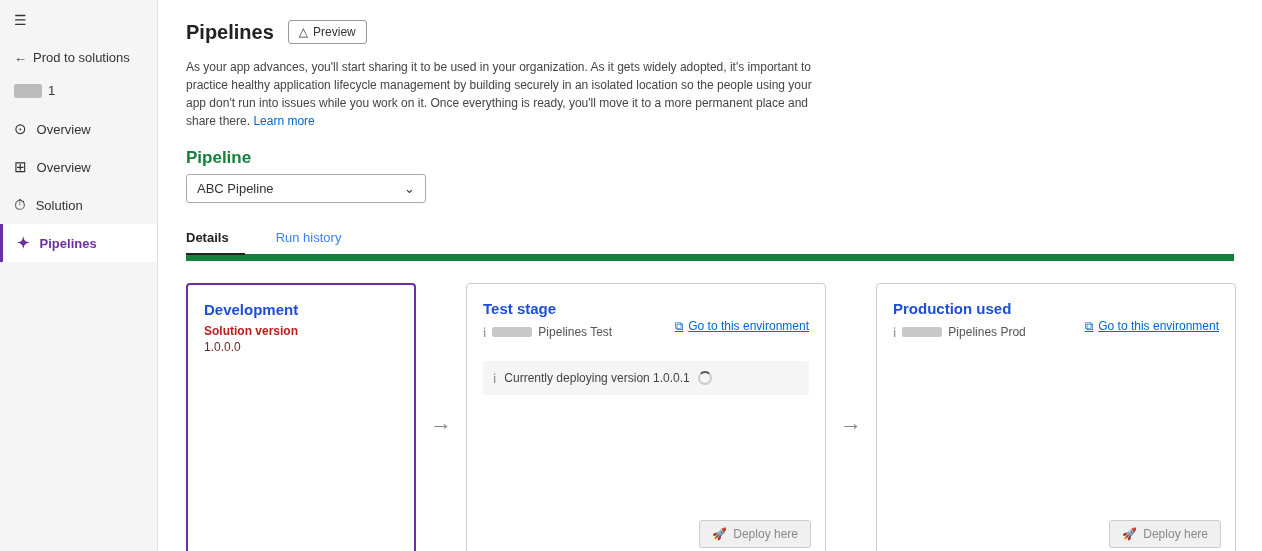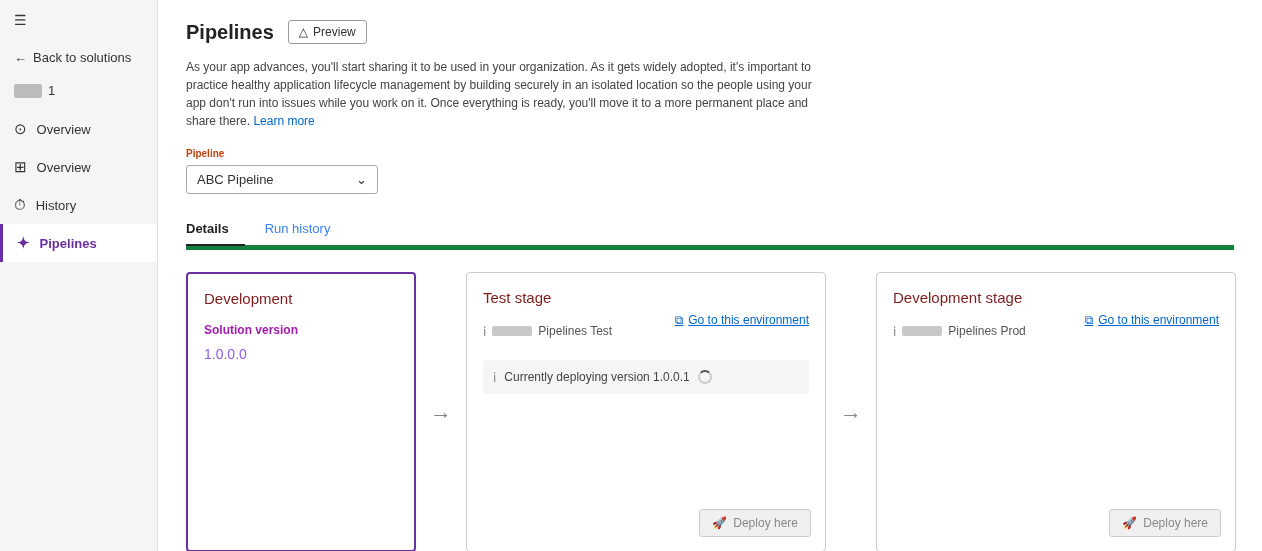--- a/index.html
+++ b/index.html
@@ -111,44 +111,44 @@
       max-width: 640px;
       margin-bottom: 18px;
     }
     .description a {
       color: #0066cc;
       text-decoration: none;
     }
 
     
     .pipeline-label {
-      font-size: 10px;
+      font-size: 17px;
       font-weight: 600;
       margin-bottom: 6px;
-      color: #c2410c;
+      color: #15803d;
     }
     .pipeline-select {
       display: flex;
       align-items: center;
       justify-content: space-between;
       border: 1px solid #aaa;
       border-radius: 3px;
       padding: 6px 10px;
-      width: 192px;
+      width: 240px;
       font-size: 13px;
       cursor: pointer;
       background: #fff;
       margin-bottom: 18px;
     }
 
     
     .tabs {
       display: flex;
-      gap: 4px;
-      border-bottom: 5px solid #15803d;
+      gap: 15px;
+      border-bottom: 7px solid #15803d;
       margin-bottom: 22px;
     }
     .tab {
       padding: 8px 16px 8px 0;
       font-size: 13px;
       cursor: pointer;
       color: #3b82f6;
       margin-right: 16px;
       border-bottom: 2px solid transparent;
       position: relative;
@@ -179,23 +179,23 @@
       background: #fff;
       position: relative;
     }
     .stage-box.development {
       border: 2px solid #6b2fa0;
       border-radius: 4px;
     }
 
     .stage-title {
       font-size: 15px;
-      font-weight: 400;
-      margin-bottom: 16px;
-      color: #7f1d1d;
+      font-weight: 700;
+      margin-bottom: 6px;
+      color: #1d4ed8;
     }
 
     .stage-env {
       display: flex;
       align-items: center;
       gap: 6px;
       font-size: 12px;
       color: #555;
       margin-bottom: 10px;
     }
@@ -214,26 +214,26 @@
       margin-bottom: 14px;
     }
     .stage-description a {
       color: #0066cc;
       text-decoration: none;
     }
 
     .solution-version-label {
       font-size: 12px;
       font-weight: 600;
-      color: #a21caf;
-      margin-bottom: 9px;
+      color: #b91c1c;
+      margin-bottom: 2px;
     }
     .solution-version-value {
-      font-size: 14px;
-      color: #8b5cf6;
+      font-size: 12px;
+      color: #7f1d1d;
     }
 
     
     .stage-arrow {
       display: flex;
       align-items: center;
       justify-content: center;
       width: 50px;
       flex-shrink: 0;
       color: #888;
@@ -311,38 +311,38 @@
   </style>
 </head>
 <body>
 
 <div class="sidebar">
   <div class="sidebar-hamburger">
     <span>☰</span>
   </div>
   <div class="sidebar-back">
     <span>←</span>
-    <span>Back to solutions</span>
+    <span>Prod to solutions</span>
   </div>
   <div class="sidebar-user">
     <span class="user-avatar"></span>
     <span>1</span>
   </div>
   <nav class="sidebar-nav">
     <div class="sidebar-item">
       <span class="icon">⊙</span>
       <span>Overview</span>
     </div>
     <div class="sidebar-item">
       <span class="icon">⊞</span>
       <span>Overview</span>
     </div>
     <div class="sidebar-item">
       <span class="icon">⏱</span>
-      <span>History</span>
+      <span>Solution</span>
     </div>
     <div class="sidebar-item active">
       <span class="icon">✦</span>
       <span>Pipelines</span>
     </div>
   </nav>
 </div>
 
 <div class="main">
 
@@ -414,21 +414,21 @@
       </button>
     </div>
 
     <div class="stage-arrow">
       <span>→</span>
     </div>
 
     <div class="stage-box wide-stage">
       <div class="stage-header">
         <div>
-          <div class="stage-title">Development stage</div>
+          <div class="stage-title">Production used</div>
           <div class="stage-env">
             <span class="info-icon">ℹ</span>
             <span class="env-swatch"></span>
             <span>Pipelines Prod</span>
           </div>
         </div>
         <a href="#" class="go-to-env">
           <span>⧉</span>
           <span>Go to this environment</span>
         </a>

